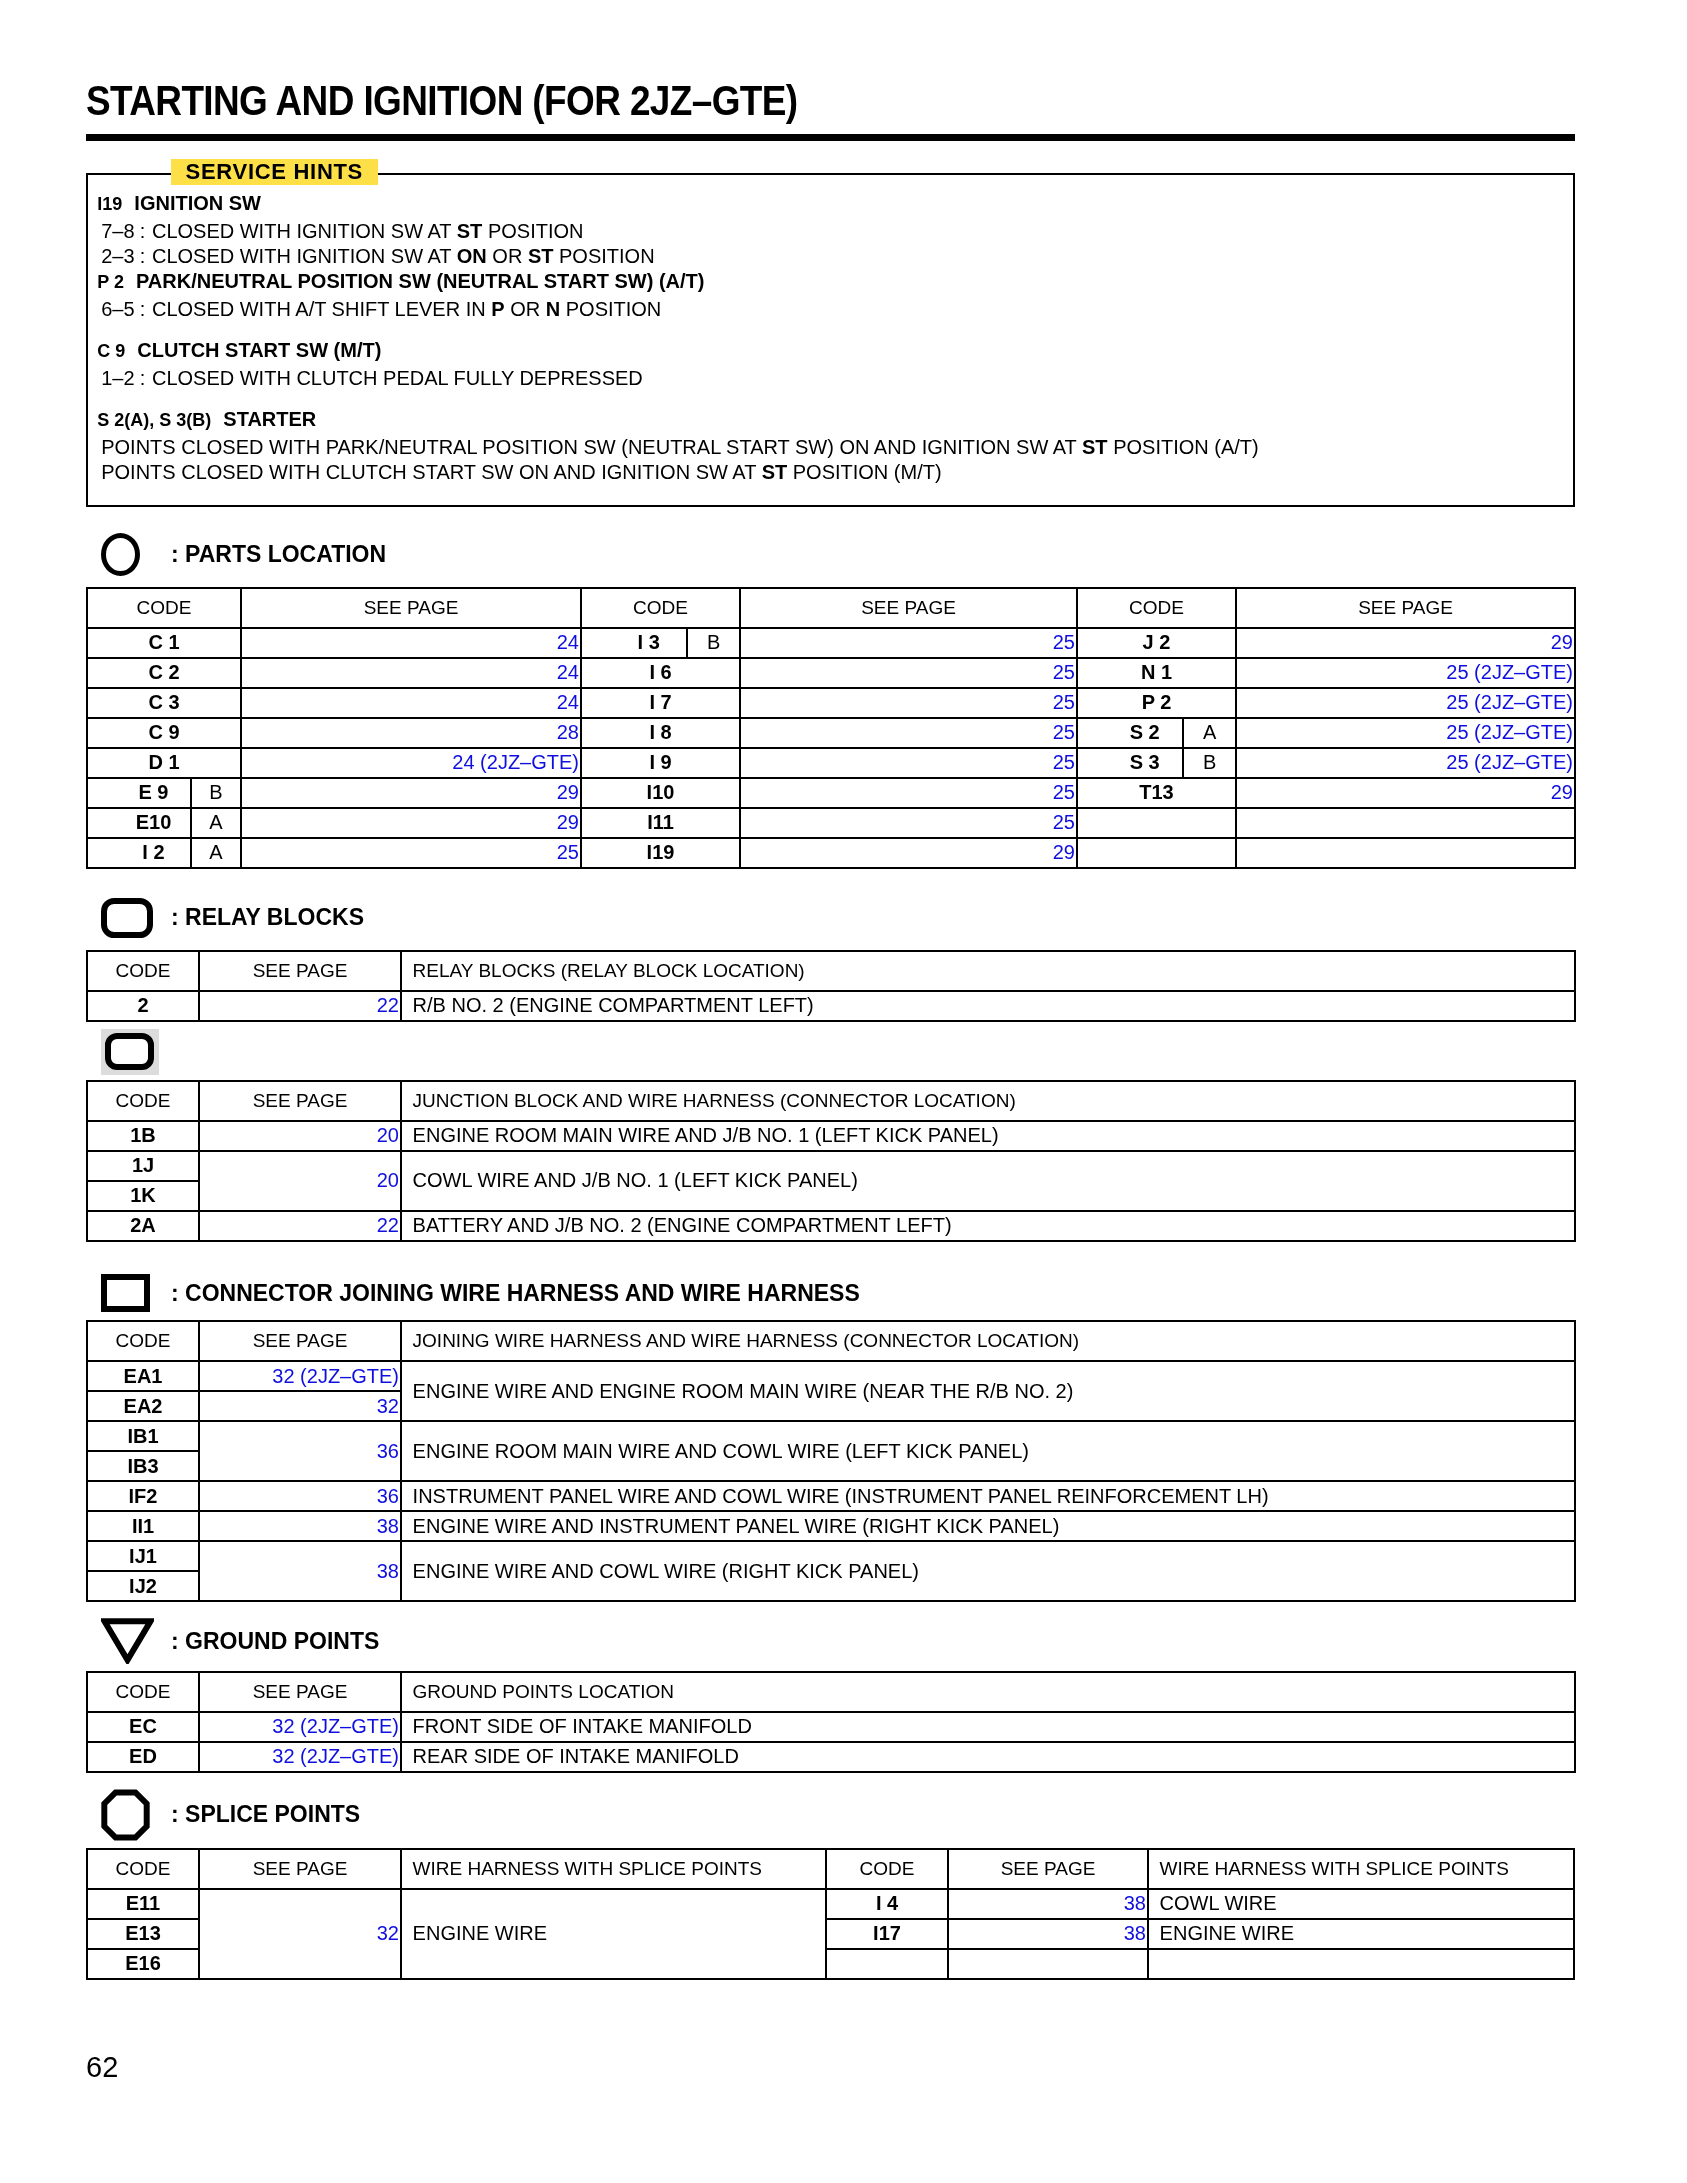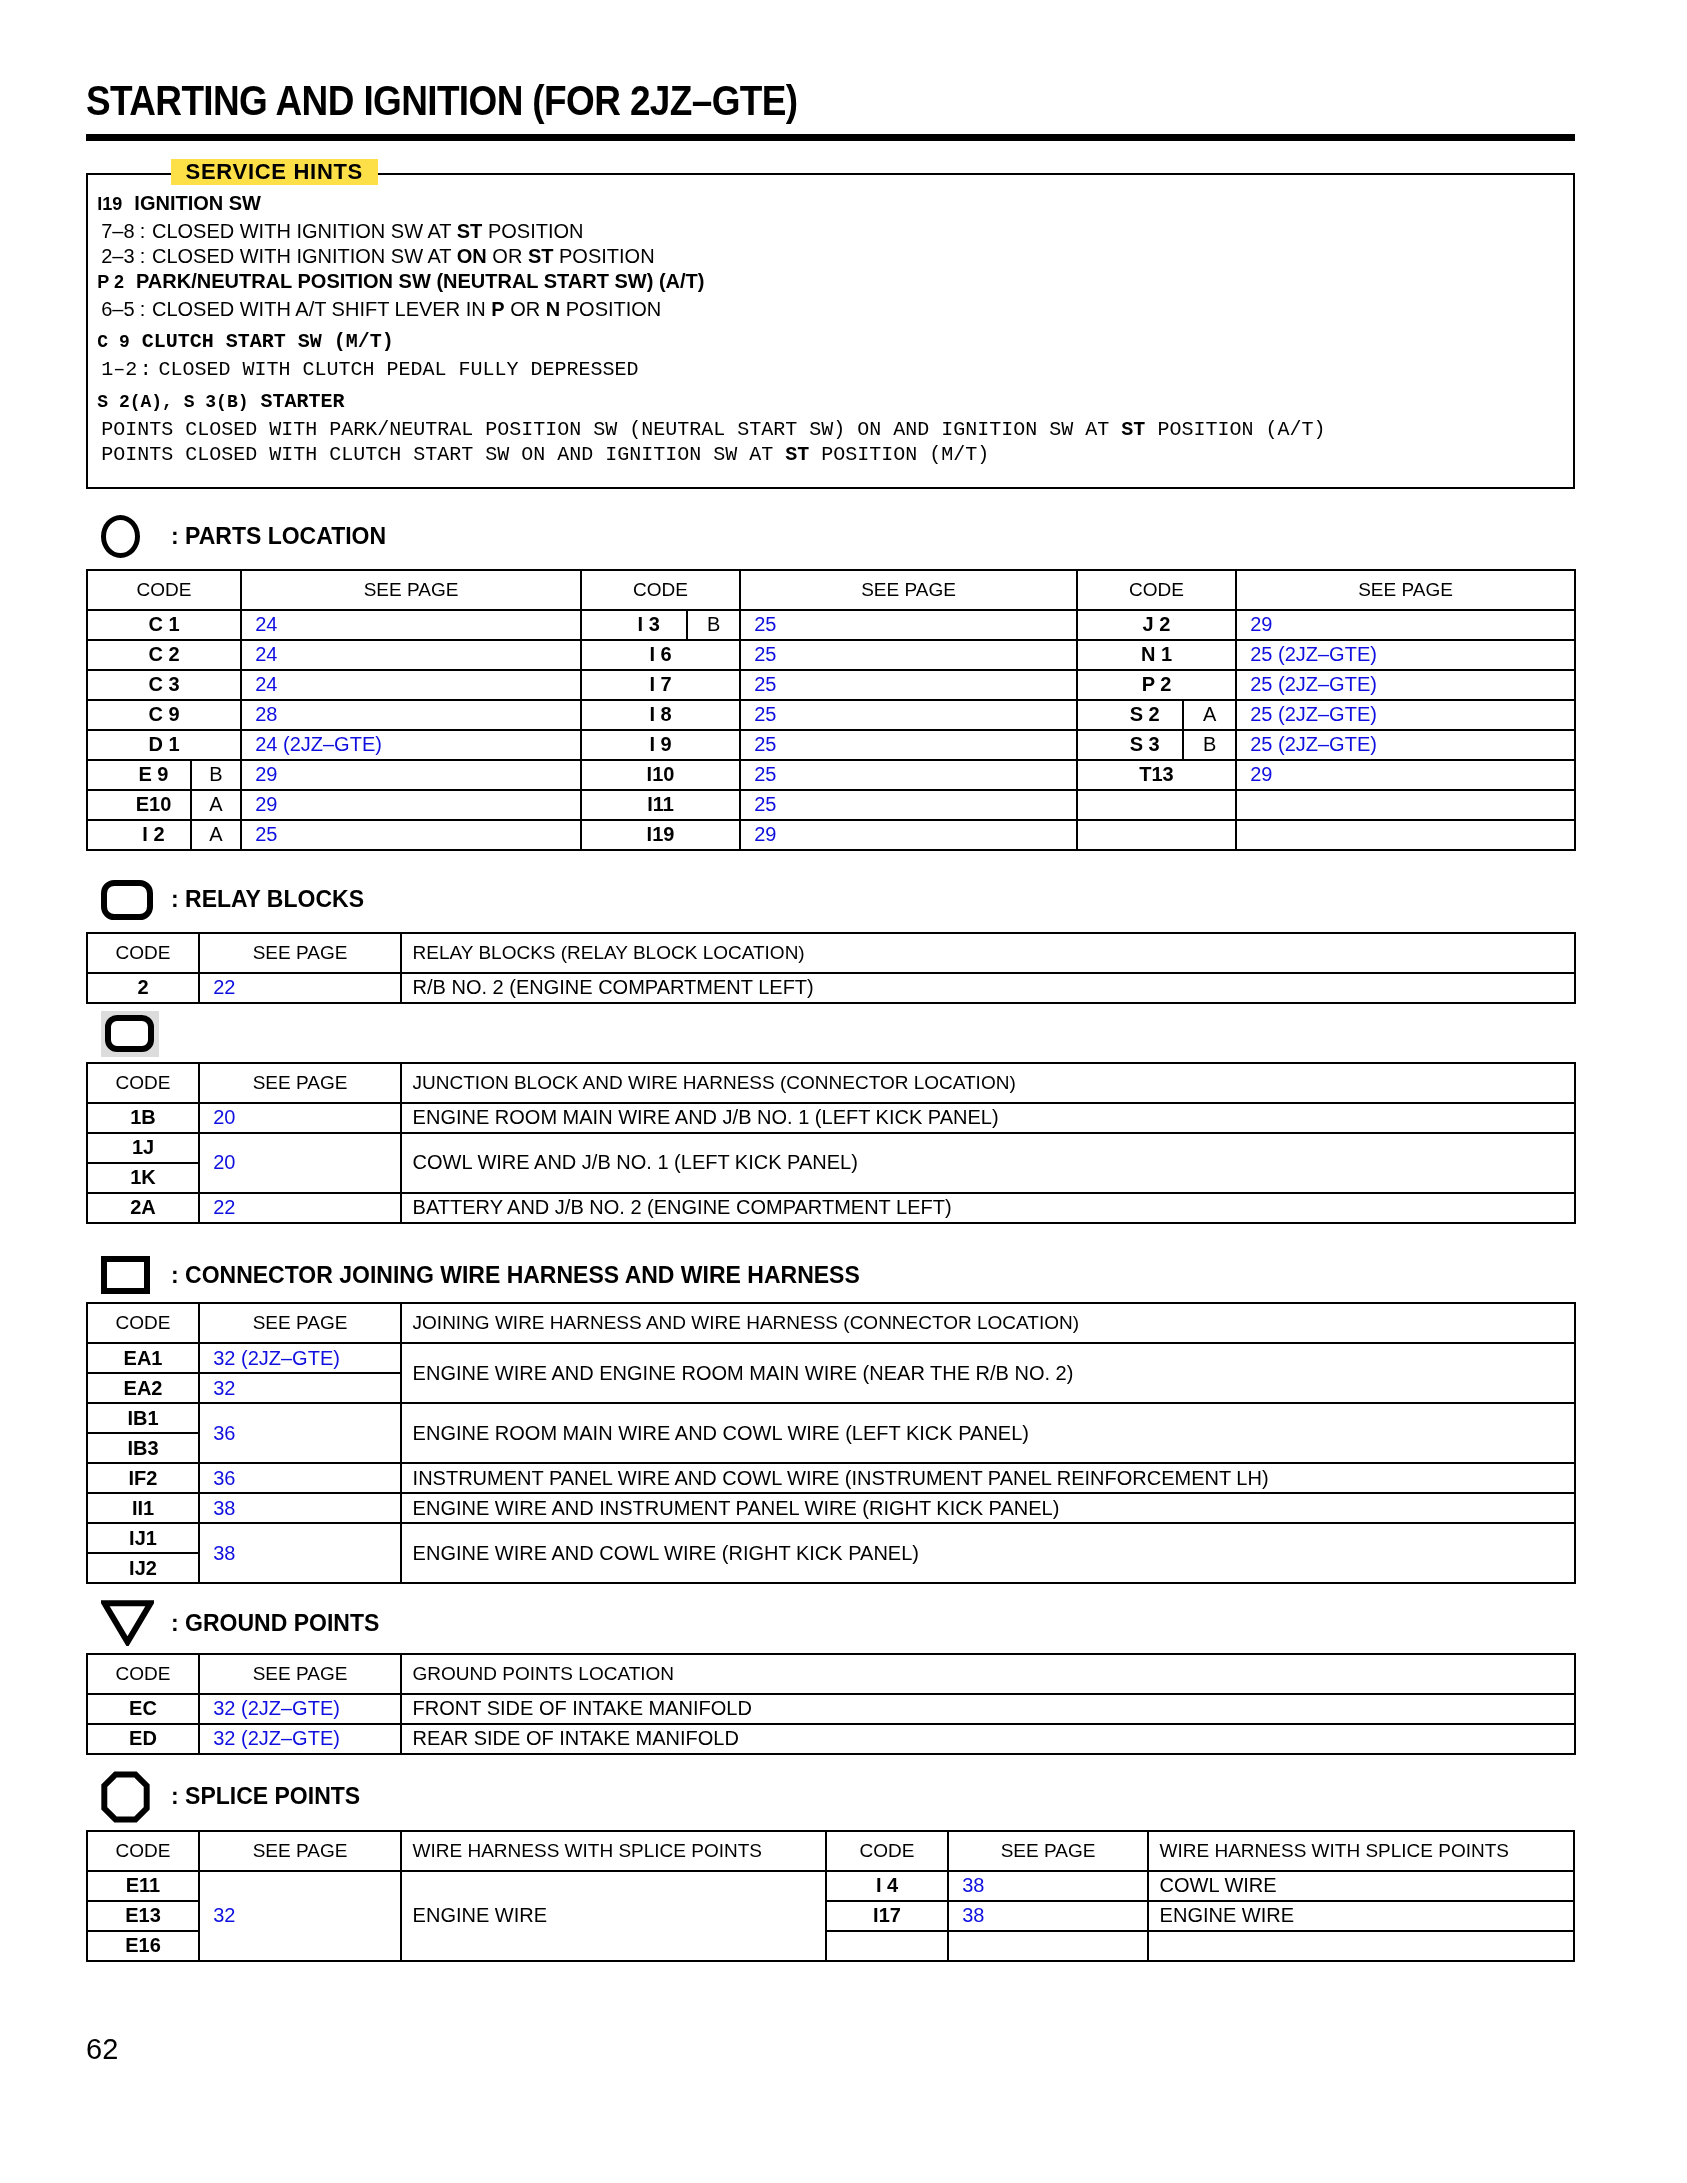--- a/index.html
+++ b/index.html
@@ -9,21 +9,21 @@
 
   .doc-title{margin:77px 0 0 0;font-size:42px;font-weight:bold;letter-spacing:-0.7px;
     transform:scaleX(0.88);transform-origin:left center;white-space:nowrap;}
   .title-rule{margin-top:9.3px;height:6.6px;background:#000;width:1489px;}
 
   
   .hints-box{margin-top:32px;border:2.6px solid #000;position:relative;padding:16px 0 20px 0;}
   .hints-label{position:absolute;top:-16px;left:83px;background:#fde047;padding:0 14.6px;
     font-size:22px;font-weight:bold;letter-spacing:0.7px;}
   .hint-group{margin:0;}
-  .hint-group.gap{margin-top:7px;font-family:Liberation Mono, monospace;}
+  .hint-group.gap{margin-top:16px;}
   .hint-head{padding-left:9.3px;line-height:25px;}
   .hint-code{font-weight:bold;font-size:18px;margin-right:12px;}
   .hint-title{font-weight:bold;font-size:20px;}
   .hint-line{padding-left:13.2px;font-size:20px;line-height:25px;}
   .hint-line .pins{display:inline-block;min-width:36px;}
   .hint-line .sep{display:inline-block;padding:0 6.6px 0 2.6px;}
   .hint-line .b{font-weight:bold;}
 
   
   .sec-head{display:flex;align-items:center;}
@@ -36,21 +36,21 @@
   .ic-square{display:inline-block;width:37px;height:26.5px;border:6.6px solid #000;background:#fff;}
 
   
   table{border-collapse:collapse;table-layout:fixed;}
   .tbl{width:1489px;}
   .tbl th,.tbl td{border:2px solid #000;overflow:hidden;white-space:nowrap;box-sizing:border-box;}
   .tbl th{height:40px;font-weight:normal;font-size:19px;text-align:center;}
   .tbl td{height:30px;font-size:20px;}
   th.desc-h{text-align:left;padding-left:10.6px;}
   td.cell-code{font-weight:bold;text-align:center;padding:0;}
-  td.cell-page{color:var(--link);text-align:left;padding-left:13.2px;}
+  td.cell-page{color:var(--link);text-align:right;padding-left:13.2px;}
   td.cell-desc{text-align:left;padding-left:10.6px;}
   .code-split{display:flex;height:100%;align-items:stretch;}
   .code-left{flex:0 0 48%;display:flex;align-items:center;justify-content:center;font-weight:bold;padding-left:29px;}
   .code-right{flex:1;display:flex;align-items:center;justify-content:center;font-weight:normal;border-left:2px solid #000;}
 
   .mt-parts-h{margin-top:26.5px;} .mt-parts-t{margin-top:10.6px;}
   .mt-relay-h{margin-top:29px;} .mt-relay-t{margin-top:12px;}
   .mt-junc-h{margin-top:6.6px;}  .mt-junc-t{margin-top:5.3px;}
   .mt-conn-h{margin-top:32px;}  .mt-conn-t{margin-top:8px;}
   .mt-gnd-h{margin-top:16px;}   .mt-gnd-t{margin-top:6.6px;}

